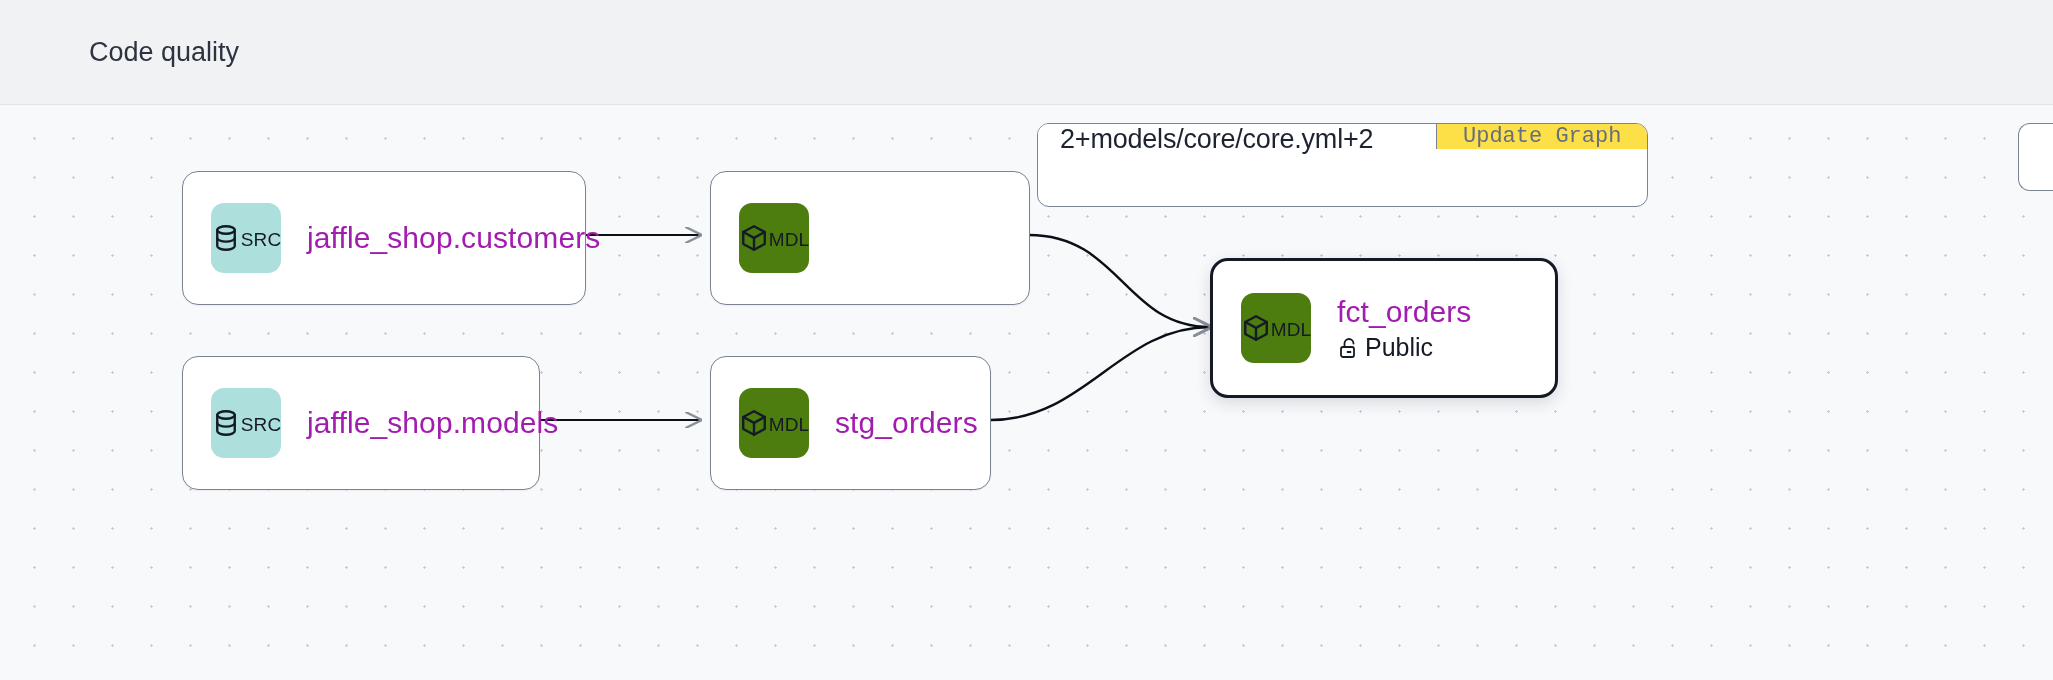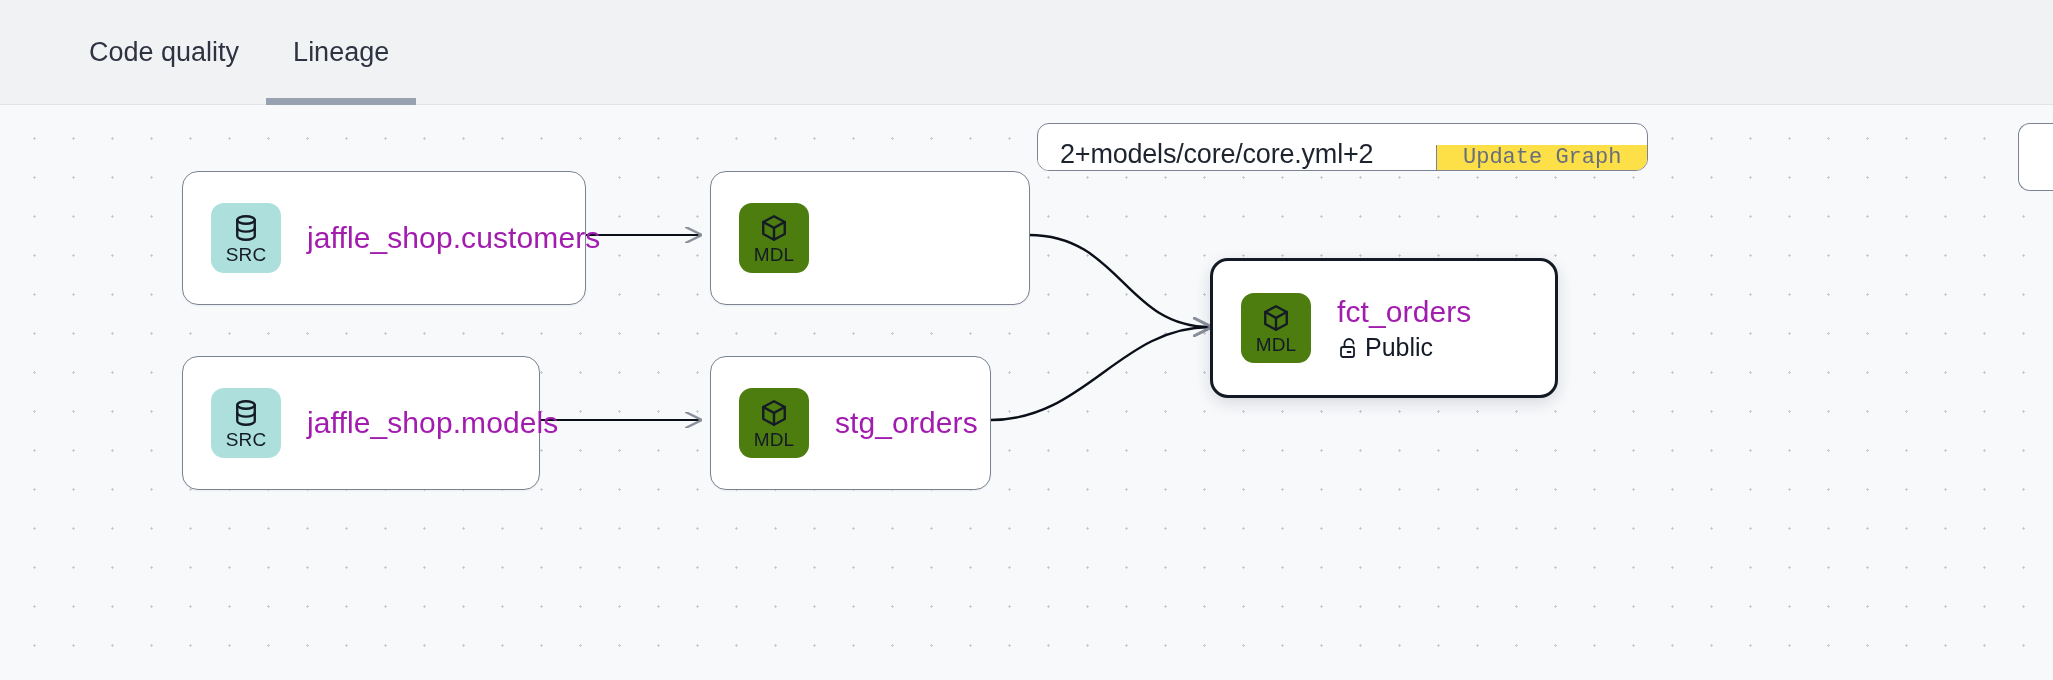--- a/index.html
+++ b/index.html
@@ -128,21 +128,20 @@
     border-radius: 18px;
     box-shadow: 0 5px 16px rgba(20,26,40,.14);
   }
 
   .badge {
     flex: 0 0 auto;
     width: 70px;
     height: 70px;
     border-radius: 13px;
     display: flex;
-    flex-direction: column;
     align-items: center;
     justify-content: center;
     gap: 0px;
   }
 
   .badge.src { background: #ade0dc; }
   .badge.mdl { background: #4d7c0f; }
 
   .badge svg { display: block; }
 
@@ -179,22 +178,22 @@
     line-height: 29px;
     color: #141b27;
   }
 
   .node-meta svg { display: block; }
 
   
   .graph-control {
     position: absolute;
     display: flex;
-    align-items: flex-end;
-    height: 48px;
+    align-items: flex-start;
+    height: 84px;
     background: #ffffff;
     border: 1.7px solid #7b8392;
     border-radius: 12px;
     overflow: hidden;
   }
 
   .graph-input {
     display: flex;
     align-items: center;
     padding: 0 22px;
@@ -238,24 +237,20 @@
 <body>
 
 <div class="app">
 
   <div class="header">
 
 
     <div class="tabs">
       <div class="tab">
         <span>Code quality</span>
-        <span class="tab-underline"></span>
-      </div>
-      <div class="tab active">
-        <span>Lineage</span>
         <span class="tab-underline"></span>
       </div>
     </div>
 
   </div>
 
   <div class="canvas">
 
     <svg class="edges-svg" viewBox="0 0 2053 575" preserveAspectRatio="none">
       <defs>

